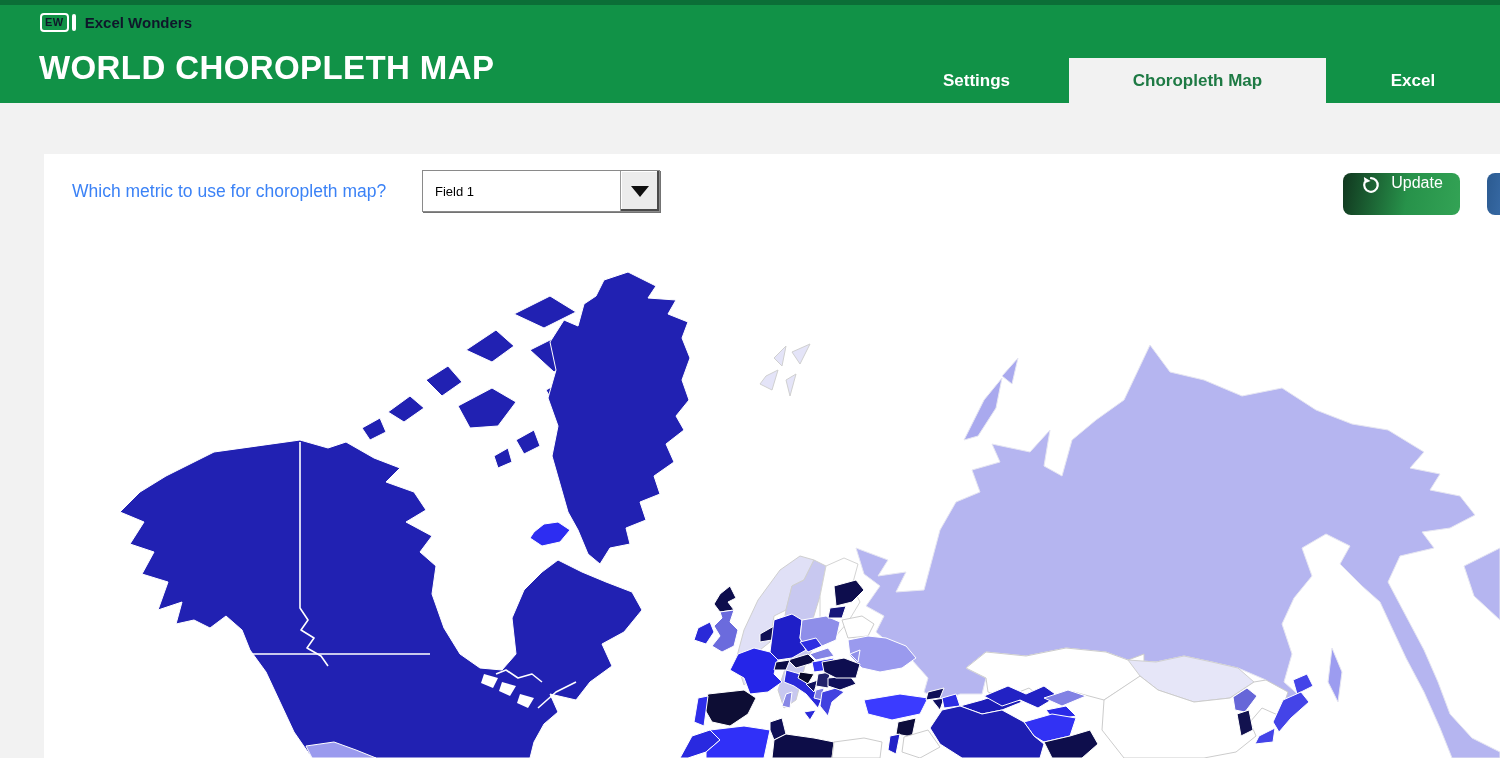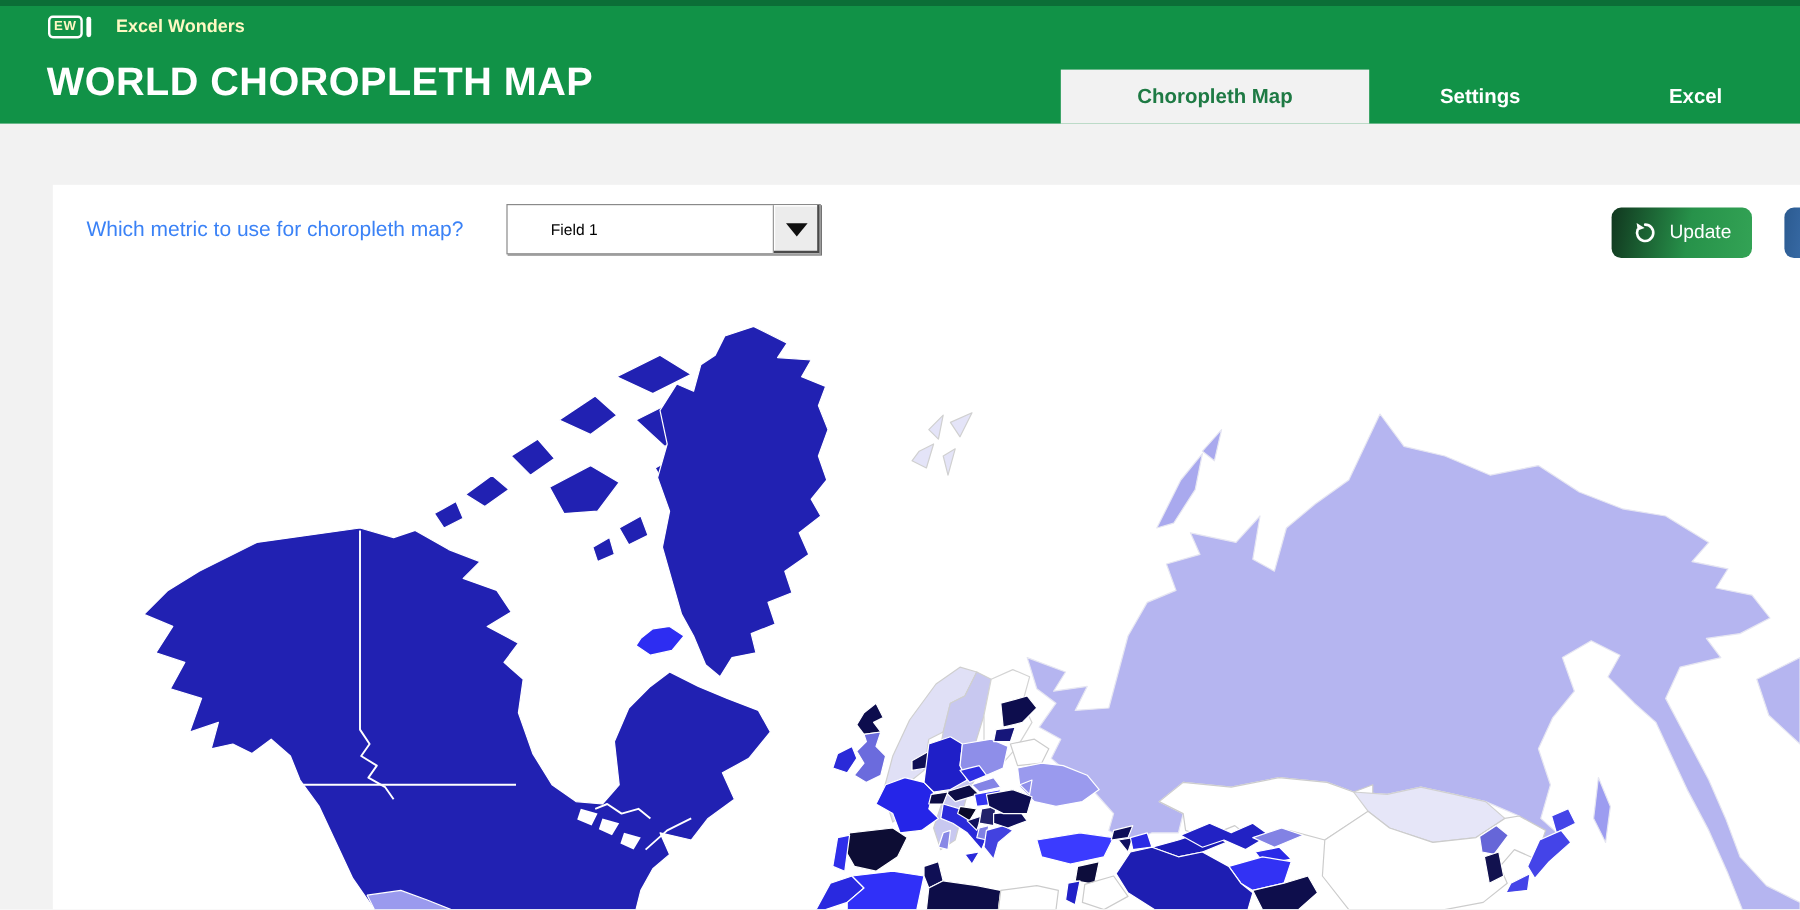--- a/index.html
+++ b/index.html
@@ -3,45 +3,45 @@
 <meta charset="utf-8">
 <style>
   html,body{margin:0;padding:0}
   body{
     width:1500px;height:758px;overflow:hidden;position:relative;
     background:#f2f2f2;font-family:"Liberation Sans",sans-serif;
   }
   
   .header{position:absolute;left:0;top:0;width:1500px;height:103px;background:#119247;}
   .header-topstrip{position:absolute;left:0;top:0;width:100%;height:5px;background:#0b6e37;}
-  .brand-row{position:absolute;left:40px;top:13px;display:flex;align-items:center;gap:9px;color:#fef9c3;text-align:center;}
+  .brand-row{position:absolute;left:40px;top:13px;display:flex;align-items:center;gap:9px;color:#0f172a;text-align:center;}
   .logo{display:flex;align-items:center;gap:3px;}
   .logo-rect{border:2px solid #fff;border-radius:4px;font-weight:bold;font-size:11px;line-height:1.15;padding:1px 3px;letter-spacing:.5px;}
   .logo-bar{width:4px;height:17px;background:#fff;border-radius:2px;}
-  .brand-name{font-size:15px;font-weight:700;margin-left:12px;}
+  .brand-name{font-size:15px;font-weight:700;}
   .page-title{position:absolute;left:39px;top:49px;color:#fff;font-size:33px;font-weight:bold;letter-spacing:.4px;}
   .tabs{position:absolute;right:0;bottom:0;height:45px;display:flex;}
   .tab{display:flex;align-items:center;justify-content:center;font-size:17px;font-weight:700;color:#fff;cursor:pointer;}
   .tab-0{width:257px;}
   .tab-1{width:185px;}
   .tab-2{width:174px;}
   .tab.active{background:#f2f2f2;color:#1e7a44;}
   
   .card{position:absolute;left:44px;top:154px;width:1456px;height:604px;background:#ffffff;}
   .metric-label{position:absolute;left:28px;top:27px;font-size:17.5px;color:#3b82f6;}
   .combo{position:absolute;left:378px;top:16px;width:236px;height:40px;background:#fff;
-         border:1px solid #8a8a8a;box-shadow:1px 1px 0 rgba(40,40,40,.65);display:flex;cursor:pointer;padding-left:24px;}
+         border:1px solid #8a8a8a;box-shadow:1px 1px 0 rgba(40,40,40,.65);display:flex;cursor:pointer;}
   .combo-value{flex:1;display:flex;align-items:center;padding-left:12px;font-size:13px;color:#000;}
   .combo-btn{width:38px;background:#ececec;border-left:1px solid #9a9a9a;
              box-shadow:inset -2px -2px 0 #4a4a4a, inset 1px 1px 0 #ffffff;
              display:flex;align-items:center;justify-content:center;}
   .combo-arrow{width:0;height:0;border-left:9px solid transparent;border-right:9px solid transparent;border-top:11px solid #101010;}
   .update-btn{position:absolute;left:1299px;top:19px;width:117px;height:42px;border:none;border-radius:8px;
               background:linear-gradient(100deg,#11371f 0%,#27924a 55%,#33a355 100%);
-              color:#fff;font-size:16px;font-family:inherit;display:flex;align-items:center;justify-content:center;gap:9px;cursor:pointer;}
+              color:#fff;font-size:16px;font-family:inherit;display:flex;justify-content:center;gap:9px;cursor:pointer;}
   .blue-btn{position:absolute;left:1443px;top:19px;width:72px;height:42px;border:none;border-radius:8px;
             background:linear-gradient(100deg,#2b5a90 0%,#4a82c4 70%);cursor:pointer;}
   .map-wrap{position:absolute;left:0;top:76px;width:1456px;height:528px;}
   svg [data-country]{stroke:#ffffff;stroke-width:1;stroke-linejoin:round;}
   .borderline{fill:none;stroke:#ffffff;stroke-width:1.6;stroke-linejoin:round;}
   .lake{fill:#ffffff;stroke:none;}
 </style>
 </head>
 <body>
 
@@ -49,22 +49,22 @@
   <div class="header-topstrip"></div>
   <div class="brand-row">
     <span class="logo">
       <span class="logo-rect">EW</span>
       <span class="logo-bar"></span>
     </span>
     <span class="brand-name">Excel Wonders</span>
   </div>
   <div class="page-title">WORLD CHOROPLETH MAP</div>
   <div class="tabs">
+    <div class="tab tab-1">Settings</div>
     <div class="tab tab-0 active">Choropleth Map</div>
-    <div class="tab tab-1">Settings</div>
     <div class="tab tab-2">Excel</div>
   </div>
 </div>
 
 <div class="card">
 
   <div class="metric-label">Which metric to use for choropleth map?</div>
 
   <div class="combo" role="combobox">
     <div class="combo-value">Field 1</div>

